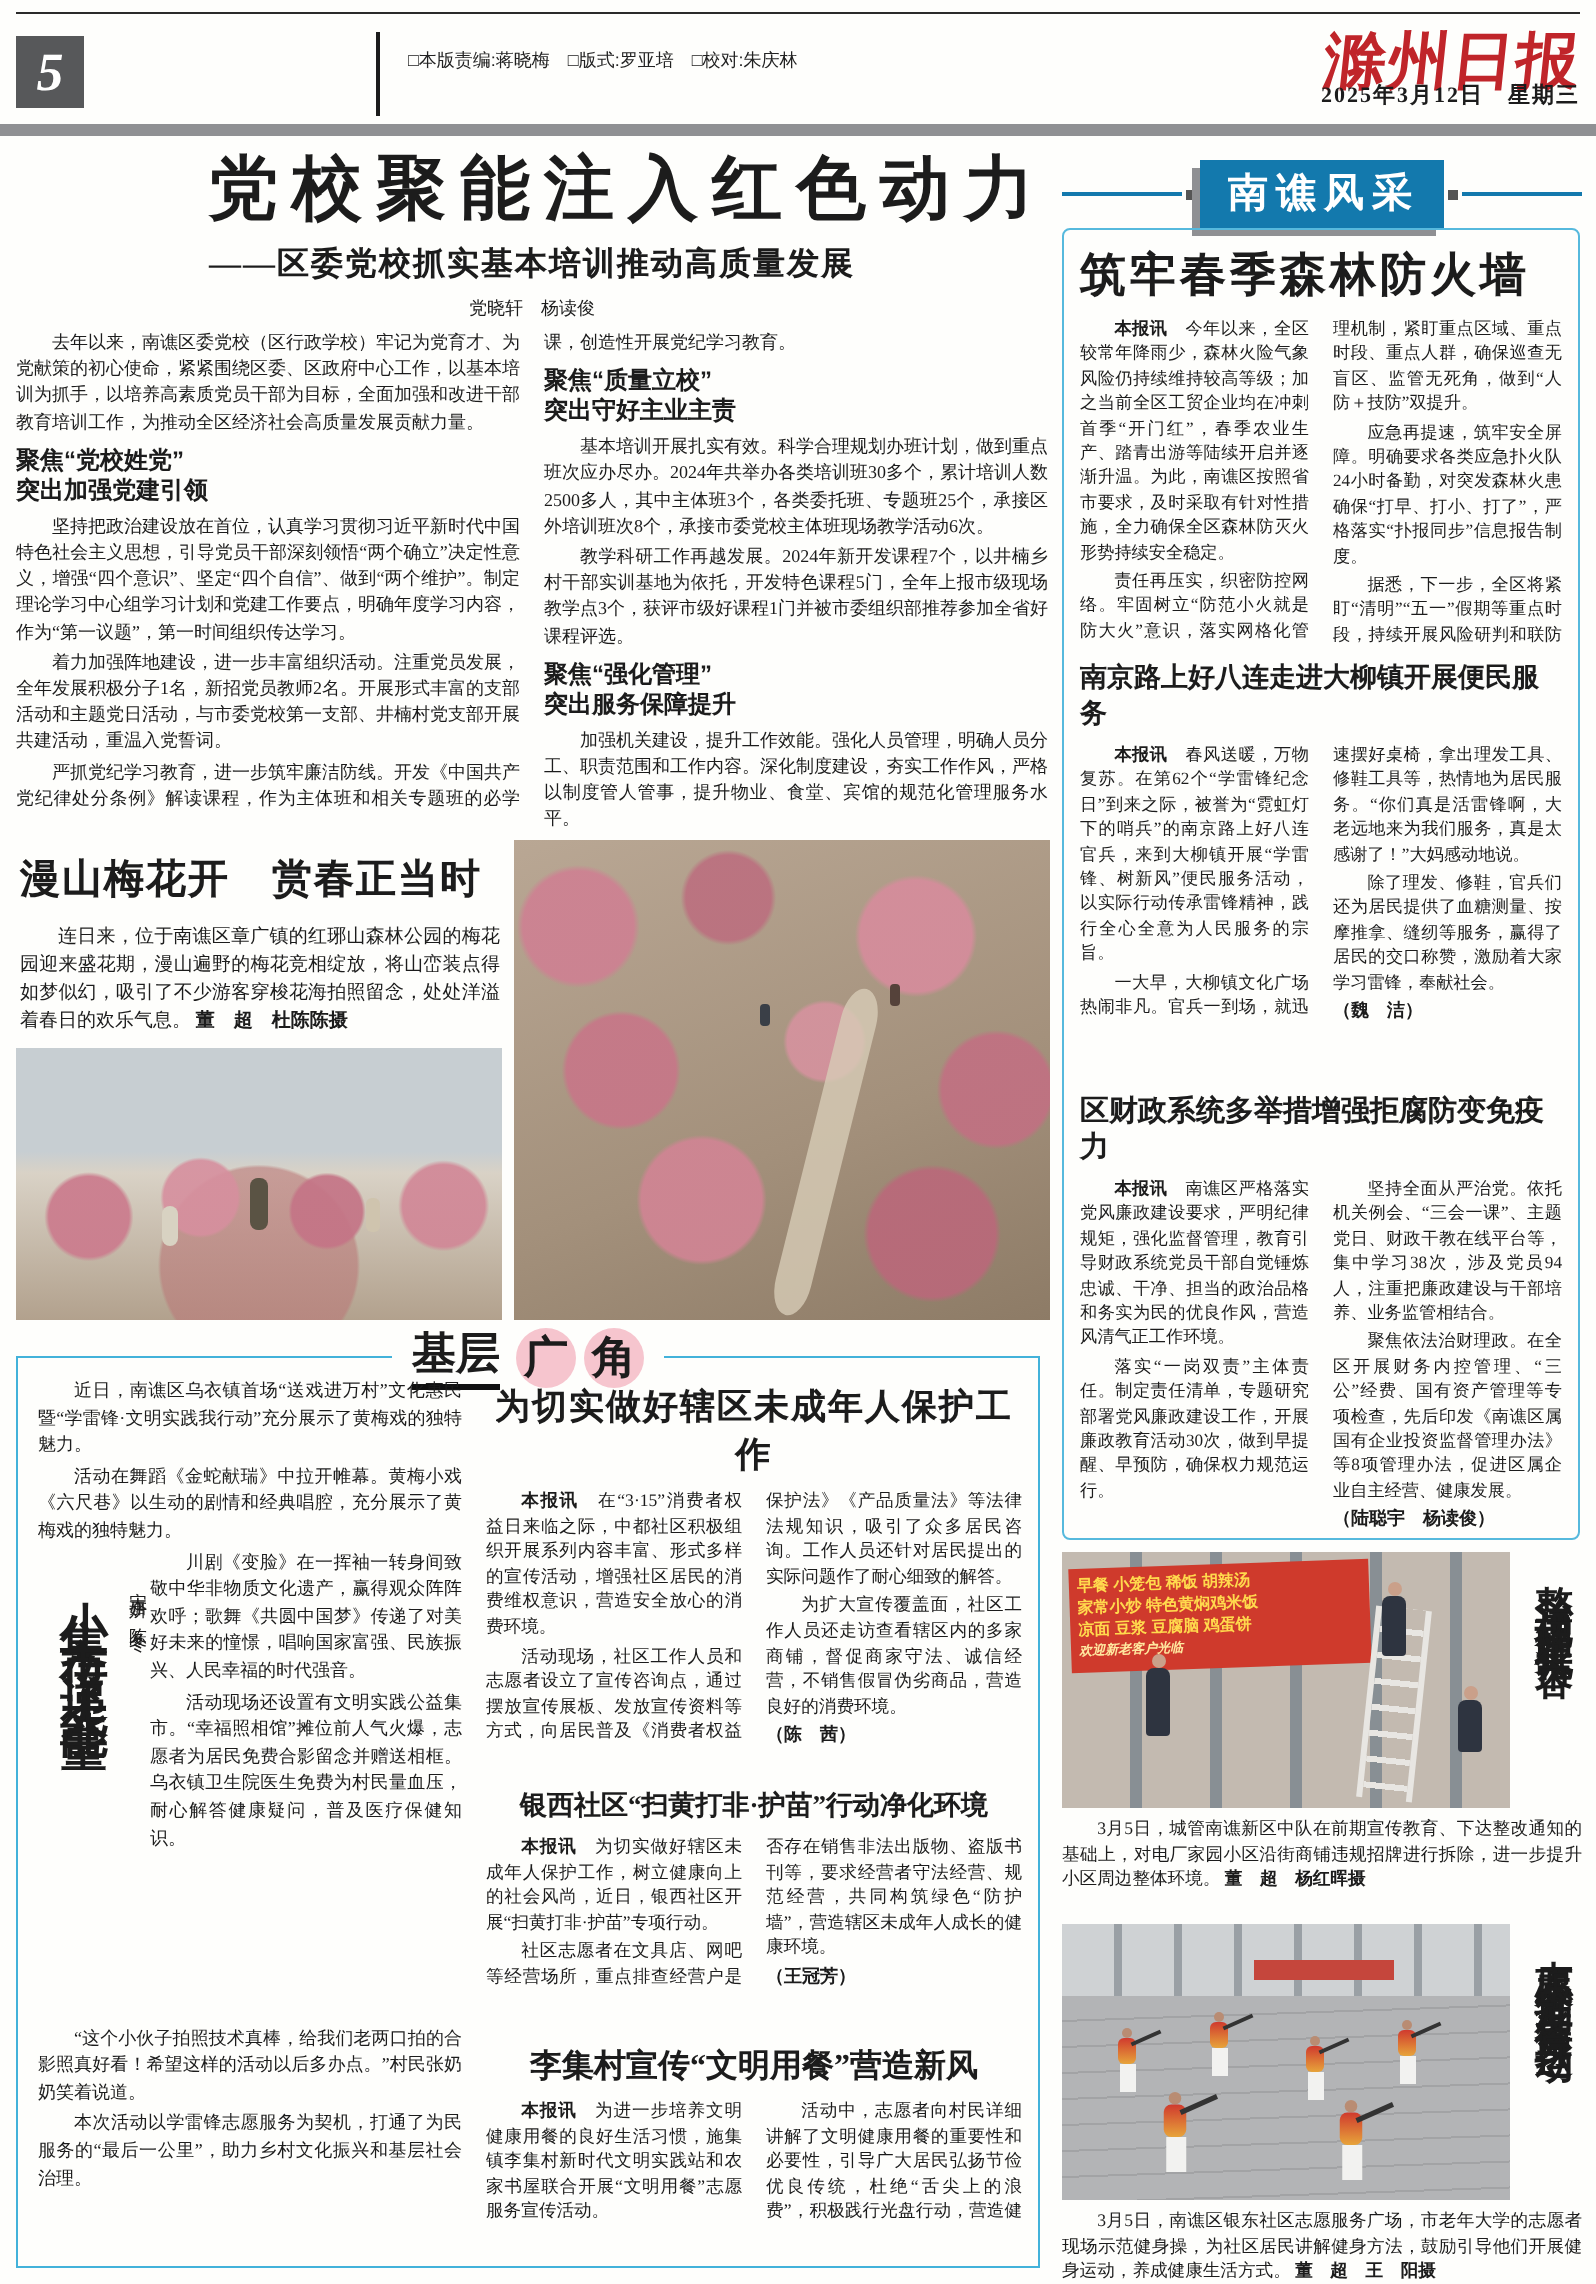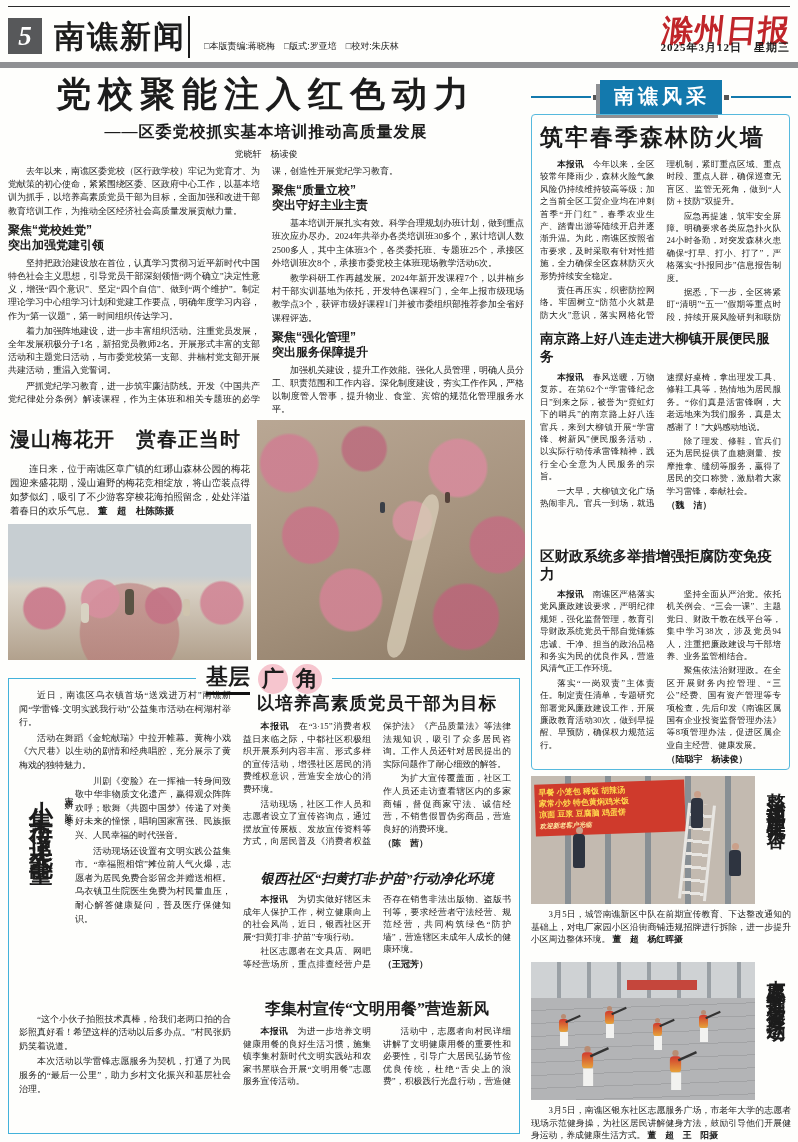--- a/index.html
+++ b/index.html
@@ -7,38 +7,38 @@
         font-family:"Liberation Serif","DejaVu Serif",serif;color:#1c1c1c;}
   .hairline{position:absolute;left:8px;right:8px;top:6px;height:1px;background:#2a2a2a;}
 
   
   .hdr{position:absolute;left:8px;right:8px;top:16px;height:42px;}
   .pnum{position:absolute;left:0;top:2px;width:34px;height:36px;background:#57585a;color:#fff;
         font-family:"Liberation Serif",serif;font-style:italic;font-weight:bold;font-size:27px;
         display:flex;align-items:center;justify-content:center;}
   .section-title{position:absolute;left:46px;top:0;font-size:31px;font-weight:900;letter-spacing:2px;}
   .hdr-vline{position:absolute;left:180px;top:0;width:2px;height:42px;background:#1c1c1c;}
-  .editors{position:absolute;left:196px;top:24px;font-family:"Liberation Sans","DejaVu Sans",sans-serif;
+  .editors{position:absolute;left:196px;top:8px;font-family:"Liberation Sans","DejaVu Sans",sans-serif;
            font-size:9px;color:#222;}
   .masthead{position:absolute;right:0;top:-6px;color:#c0252a;font-size:31px;font-weight:900;
             transform:skewX(-6deg);letter-spacing:1px;font-family:"Liberation Serif",serif;}
   .pdate{position:absolute;right:0;top:24px;font-size:11px;font-weight:bold;letter-spacing:1px;}
   .graybar{position:absolute;left:0;right:0;top:62px;height:6px;background:#8f9093;}
 
   
   .para{margin:0 0 2px 0;font-size:9px;line-height:13.2px;text-align:justify;text-indent:2em;}
   .para b{font-weight:bold;}
   .bsub{margin:5px 0 4px 0;font-weight:bold;font-size:12px;line-height:15px;
         white-space:pre-line;font-family:"Liberation Sans","DejaVu Sans",sans-serif;}
   .sig{margin:1px 0 0 0;font-size:9px;text-align:left;font-weight:bold;}
   .cols2{column-count:2;column-gap:12px;overflow:hidden;}
 
   
   .lead{position:absolute;left:8px;top:74px;width:516px;height:344px;}
-  .lead-h1{margin:0;text-align:center;font-size:35px;font-weight:900;letter-spacing:7px;line-height:42px;}
+  .lead-h1{margin:0;text-align:right;font-size:35px;font-weight:900;letter-spacing:7px;line-height:42px;}
   .lead-sub{margin:6px 0 0 0;text-align:center;font-size:16px;font-weight:bold;letter-spacing:1px;}
   .lead-by{margin:5px 0 4px 0;text-align:center;font-size:9px;}
   .lead-body{height:254px;}
 
   
   .fc-head{position:absolute;left:531px;top:80px;width:260px;display:flex;align-items:center;}
   .fc-line{flex:1;height:2px;background:#1379ad;position:relative;}
   .fc-dot{width:5px;height:5px;background:#555;margin:0 2px;}
   .fc-label{background:#1379ad;color:#fff;font-size:20px;font-weight:900;letter-spacing:4px;
             padding:3px 12px 4px 14px;box-shadow:-4px 4px 0 #8f9093;
@@ -102,21 +102,21 @@
   .jc-left{width:212px;overflow:hidden;}
   .jc-left .para{font-size:9px;line-height:13.6px;}
   .vert-row{display:flex;margin-top:2px;}
   .vt-main{writing-mode:vertical-rl;font-size:24px;font-weight:900;letter-spacing:9px;
            padding:6px 2px 0 6px;}
   .vt-auth{writing-mode:vertical-rl;font-size:9px;letter-spacing:2px;padding-top:14px;width:16px;}
   .vt-text{flex:1;overflow:hidden;height:238px;}
   .jc-right{flex:1;overflow:hidden;}
   .jart .jhead{text-align:center;font-weight:900;margin:2px 0 5px 0;}
   .jh1{font-size:17.5px;letter-spacing:1px;}
-  .jh2{font-size:13.5px;font-style:italic;}
+  .jh2{font-size:13.5px;}
   .jh3{font-size:16px;}
   .jart .para{font-size:8.8px;line-height:12.6px;}
   .jb1{height:148px;}
   .jb2{height:104px;}
   .jb3{height:86px;}
 
   
   .pblock{position:absolute;left:531px;width:260px;}
   .pb1{top:776px;height:182px;}
   .pb2{top:962px;height:178px;}
@@ -155,21 +155,20 @@
   .stick{position:absolute;width:16px;height:2px;background:#333;top:4px;left:6px;transform:rotate(-24deg);}
 </style>
 </head>
 <body>
 
 <div class="page">
   <div class="hairline"></div>
 
   <div class="hdr">
     <div class="pnum">5</div>
-    <div class="section-title">南谯新闻</div>
     <div class="hdr-vline"></div>
     <div class="editors">□本版责编:蒋晓梅　□版式:罗亚培　□校对:朱庆林</div>
     <div class="masthead">滁州日报</div>
     <div class="pdate">2025年3月12日　星期三</div>
   </div>
   <div class="graybar"></div>
 
   <div class="lead">
     <h1 class="lead-h1">党校聚能注入红色动力</h1>
     <div class="lead-sub">——区委党校抓实基本培训推动高质量发展</div>
@@ -255,39 +254,39 @@
         <span class="jc-l2">
           <span>广</span>
           <span>角</span>
         </span>
       </div>
       <div class="jc-line"></div>
     </div>
     <div class="jc-inner">
       <div class="jc-left">
         <div>
-            <p class="para">近日，南谯区乌衣镇首场“送戏进万村”南谯新闻“学雷锋·文明实践我行动”公益集市活动在柯湖村举行。</p>
+            <p class="para">近日，南谯区乌衣镇首场“送戏进万村”文化惠民暨“学雷锋·文明实践我行动”充分展示了黄梅戏的独特魅力。</p>
             <p class="para">活动在舞蹈《金蛇献瑞》中拉开帷幕。黄梅小戏《六尺巷》以生动的剧情和经典唱腔，充分展示了黄梅戏的独特魅力。</p>
           </div>
         <div class="vert-row">
           <div class="vt-main">小集市传递大能量</div>
           <div class="vt-auth">宋嘉妍　陈冬冬</div>
           <div class="vt-text">
               <p class="para">川剧《变脸》在一挥袖一转身间致敬中华非物质文化遗产，赢得观众阵阵欢呼；歌舞《共圆中国梦》传递了对美好未来的憧憬，唱响国家富强、民族振兴、人民幸福的时代强音。</p>
               <p class="para">活动现场还设置有文明实践公益集市。“幸福照相馆”摊位前人气火爆，志愿者为居民免费合影留念并赠送相框。乌衣镇卫生院医生免费为村民量血压，耐心解答健康疑问，普及医疗保健知识。</p>
             </div>
         </div>
         <div>
             <p class="para">“这个小伙子拍照技术真棒，给我们老两口拍的合影照真好看！希望这样的活动以后多办点。”村民张奶奶笑着说道。</p>
             <p class="para">本次活动以学雷锋志愿服务为契机，打通了为民服务的“最后一公里”，助力乡村文化振兴和基层社会治理。</p>
           </div>
       </div>
       <div class="jc-right">
         <div class="jart">
-          <div class="jhead jh1">以培养高素质党员干部为目标</div>
+          <div class="jhead jh1">为切实做好辖区未成年人保护工作</div>
           <div class="cols2 jb1">
               <p class="para"><b>本报讯　</b>在“3·15”消费者权益日来临之际，中都社区积极组织开展系列内容丰富、形式多样的宣传活动，增强社区居民的消费维权意识，营造安全放心的消费环境。</p>
               <p class="para">活动现场，社区工作人员和志愿者设立了宣传咨询点，通过摆放宣传展板、发放宣传资料等方式，向居民普及《消费者权益保护法》《产品质量法》等法律法规知识，吸引了众多居民咨询。工作人员还针对居民提出的实际问题作了耐心细致的解答。</p>
               <p class="para">为扩大宣传覆盖面，社区工作人员还走访查看辖区内的多家商铺，督促商家守法、诚信经营，不销售假冒伪劣商品，营造良好的消费环境。</p>
               <p class="sig">（陈　茜）</p>
             </div>
         </div>
         <div class="jart">
           <div class="jhead jh2">银西社区“扫黄打非·护苗”行动净化环境</div>
           <div class="cols2 jb2">

